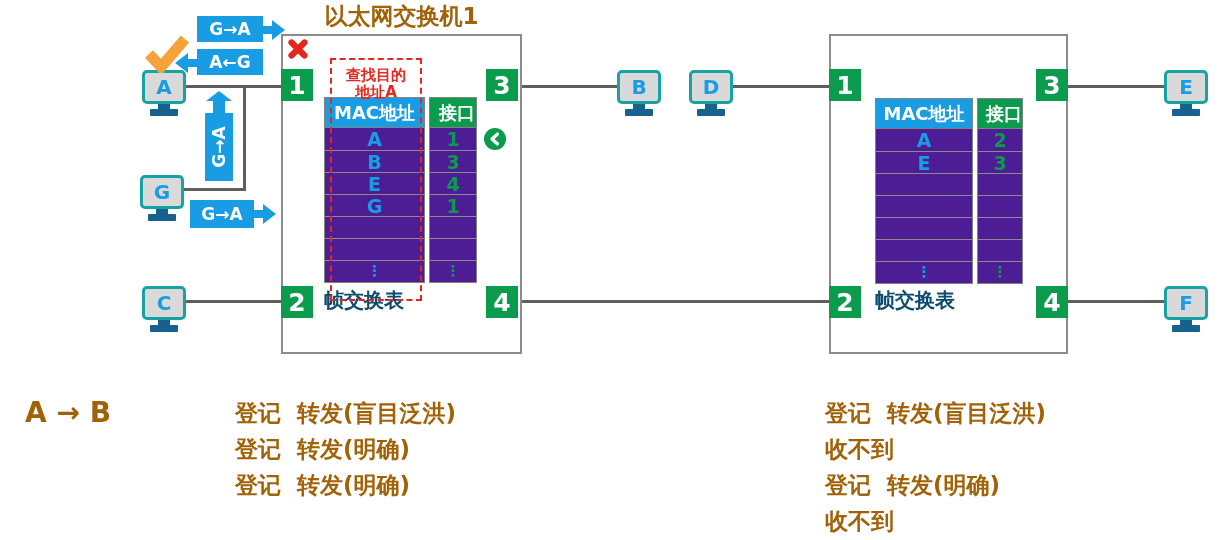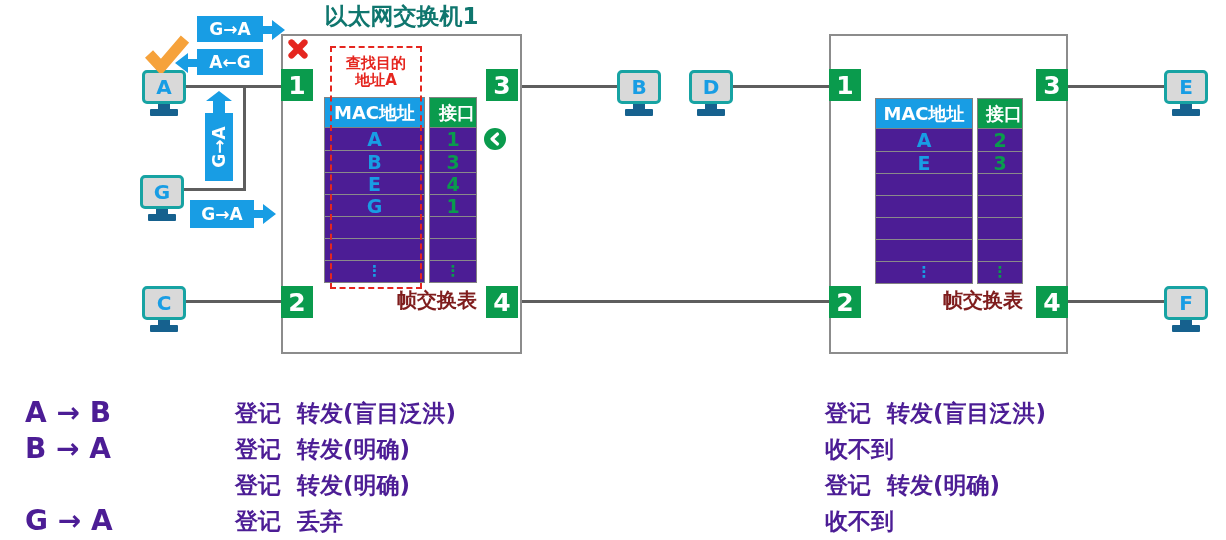--- a/index.html
+++ b/index.html
@@ -6,40 +6,40 @@
   .stage{
     position:relative;width:1226px;height:540px;overflow:hidden;background:#fff;
     font-family:"DejaVu Sans","Liberation Sans",sans-serif;
   }
   
   .line{position:absolute;background:#5E5E5E;z-index:0;}
   .line.h{height:3px;}
   .line.v{width:3px;}
   
   .sw-box{position:absolute;background:#fff;border:2px solid #8C8C8C;box-sizing:border-box;z-index:1;}
-  .sw-title{position:absolute;top:1px;text-align:center;font-size:23px;font-weight:bold;color:#0f766e;z-index:2;}
+  .sw-title{position:absolute;top:1px;text-align:center;font-size:23px;font-weight:bold;color:#a16207;z-index:2;}
   
   .port{position:absolute;width:32px;height:32px;background:var(--green,#0A9B4D);color:#fff;
     font-size:25px;font-weight:bold;display:flex;align-items:center;justify-content:center;z-index:4;}
   
   .ftable{position:absolute;display:flex;gap:4px;z-index:5;}
   .tcol{border:1.5px solid #828282;box-sizing:border-box;background:#4c1d95;}
   .th{height:30px;display:flex;align-items:center;justify-content:center;color:#fff;
     font-size:18px;font-weight:bold;border-bottom:1.5px solid #828282;box-sizing:border-box;}
   .mac-th{background:var(--blue,#189DE4);}
   .port-th{background:var(--green,#0A9B4D);padding-left:8px;}
   .td{height:22px;display:flex;align-items:center;justify-content:center;
     font-size:19px;font-weight:bold;box-sizing:border-box;line-height:20px;}
   .td + .td{border-top:1.3px solid #8A8A8A;}
   .tcol[data-field="mac"] .td{color:var(--blue,#189DE4);}
   .tcol[data-field="port"] .td{color:var(--green,#0A9B4D);}
   .td.dots{font-size:15px;letter-spacing:0;line-height:15px;}
-  .caption{position:absolute;text-align:right;font-size:20px;font-weight:bold;color:#7f1d1d;z-index:5;}
-  
-  .lookup-box{position:absolute;left:330px;top:46px;width:92px;height:243px;
+  .caption{position:absolute;text-align:left;font-size:20px;font-weight:bold;color:#0c4a6e;z-index:5;}
+  
+  .lookup-box{position:absolute;left:330px;top:58px;width:92px;height:243px;
     border:2px dashed var(--red,#E5261F);box-sizing:border-box;z-index:6;}
   .lookup-text{margin-top:7px;text-align:center;color:var(--red,#E5261F);
     font-size:15px;font-weight:bold;line-height:17px;}
   .lookup-text span{display:block;}
   
   .host{position:absolute;width:44px;z-index:3;}
   .host .screen{width:44px;height:34px;border:3px solid var(--teal,#17A3A3);border-radius:5px;
     background:#D9D9D9;display:flex;align-items:center;justify-content:center;box-sizing:border-box;}
   .host .screen span{font-size:20px;font-weight:bold;color:var(--blue,#189DE4);}
   .host .neck{width:12px;height:5px;background:var(--navy,#16618E);margin:0 auto;}
@@ -50,21 +50,21 @@
   .vmsg{position:absolute;background:var(--blue,#189DE4);z-index:7;}
   .vmsg span{position:absolute;left:50%;top:50%;transform:translate(-50%,-50%) rotate(-90deg);
     color:#fff;font-size:17px;font-weight:bold;white-space:nowrap;}
   .arrow{position:absolute;color:var(--blue,#189DE4);z-index:7;line-height:0;}
   
   .mark{position:absolute;z-index:8;line-height:0;}
   .chev{position:absolute;left:484px;top:128px;width:22px;height:22px;border-radius:50%;
     background:var(--green,#0A9B4D);z-index:6;line-height:0;}
   
   .event-row{position:absolute;left:0;width:1226px;height:34px;z-index:2;}
-  .event-row span{position:absolute;color:#4c1d95;font-weight:bold;white-space:pre;line-height:34px;}
+  .event-row span{position:absolute;color:#a16207;font-weight:bold;white-space:pre;line-height:34px;}
   .event-row .flow{left:25px;font-size:28px;}
   .event-row .sw1{left:235px;font-size:23px;}
   .event-row .sw2{left:825px;font-size:23px;}
 </style>
 </head>
 <body>
 
 <div class="stage">
 
   <div class="line h" style="left:184px;top:85px;width:97px"></div>
@@ -246,28 +246,25 @@
       </svg>
   </div>
 
   <div id="events">
       <div class="event-row" style="top: 396px;">
         <span class="flow">A → B</span>
         <span class="sw1">登记  转发(盲目泛洪)</span>
         <span class="sw2">登记  转发(盲目泛洪)</span>
       </div>
       <div class="event-row" style="top: 432px;">
-        <span class="flow">B → A</span>
         <span class="sw1">登记  转发(明确)</span>
         <span class="sw2">收不到</span>
       </div>
       <div class="event-row" style="top: 468px;">
         <span class="sw1">登记  转发(明确)</span>
         <span class="sw2">登记  转发(明确)</span>
       </div>
       <div class="event-row" style="top: 504px;">
-        <span class="flow">G → A</span>
-        <span class="sw1">登记  丢弃</span>
         <span class="sw2">收不到</span>
       </div>
     </div>
 
 </div>
 
 </body></html>

